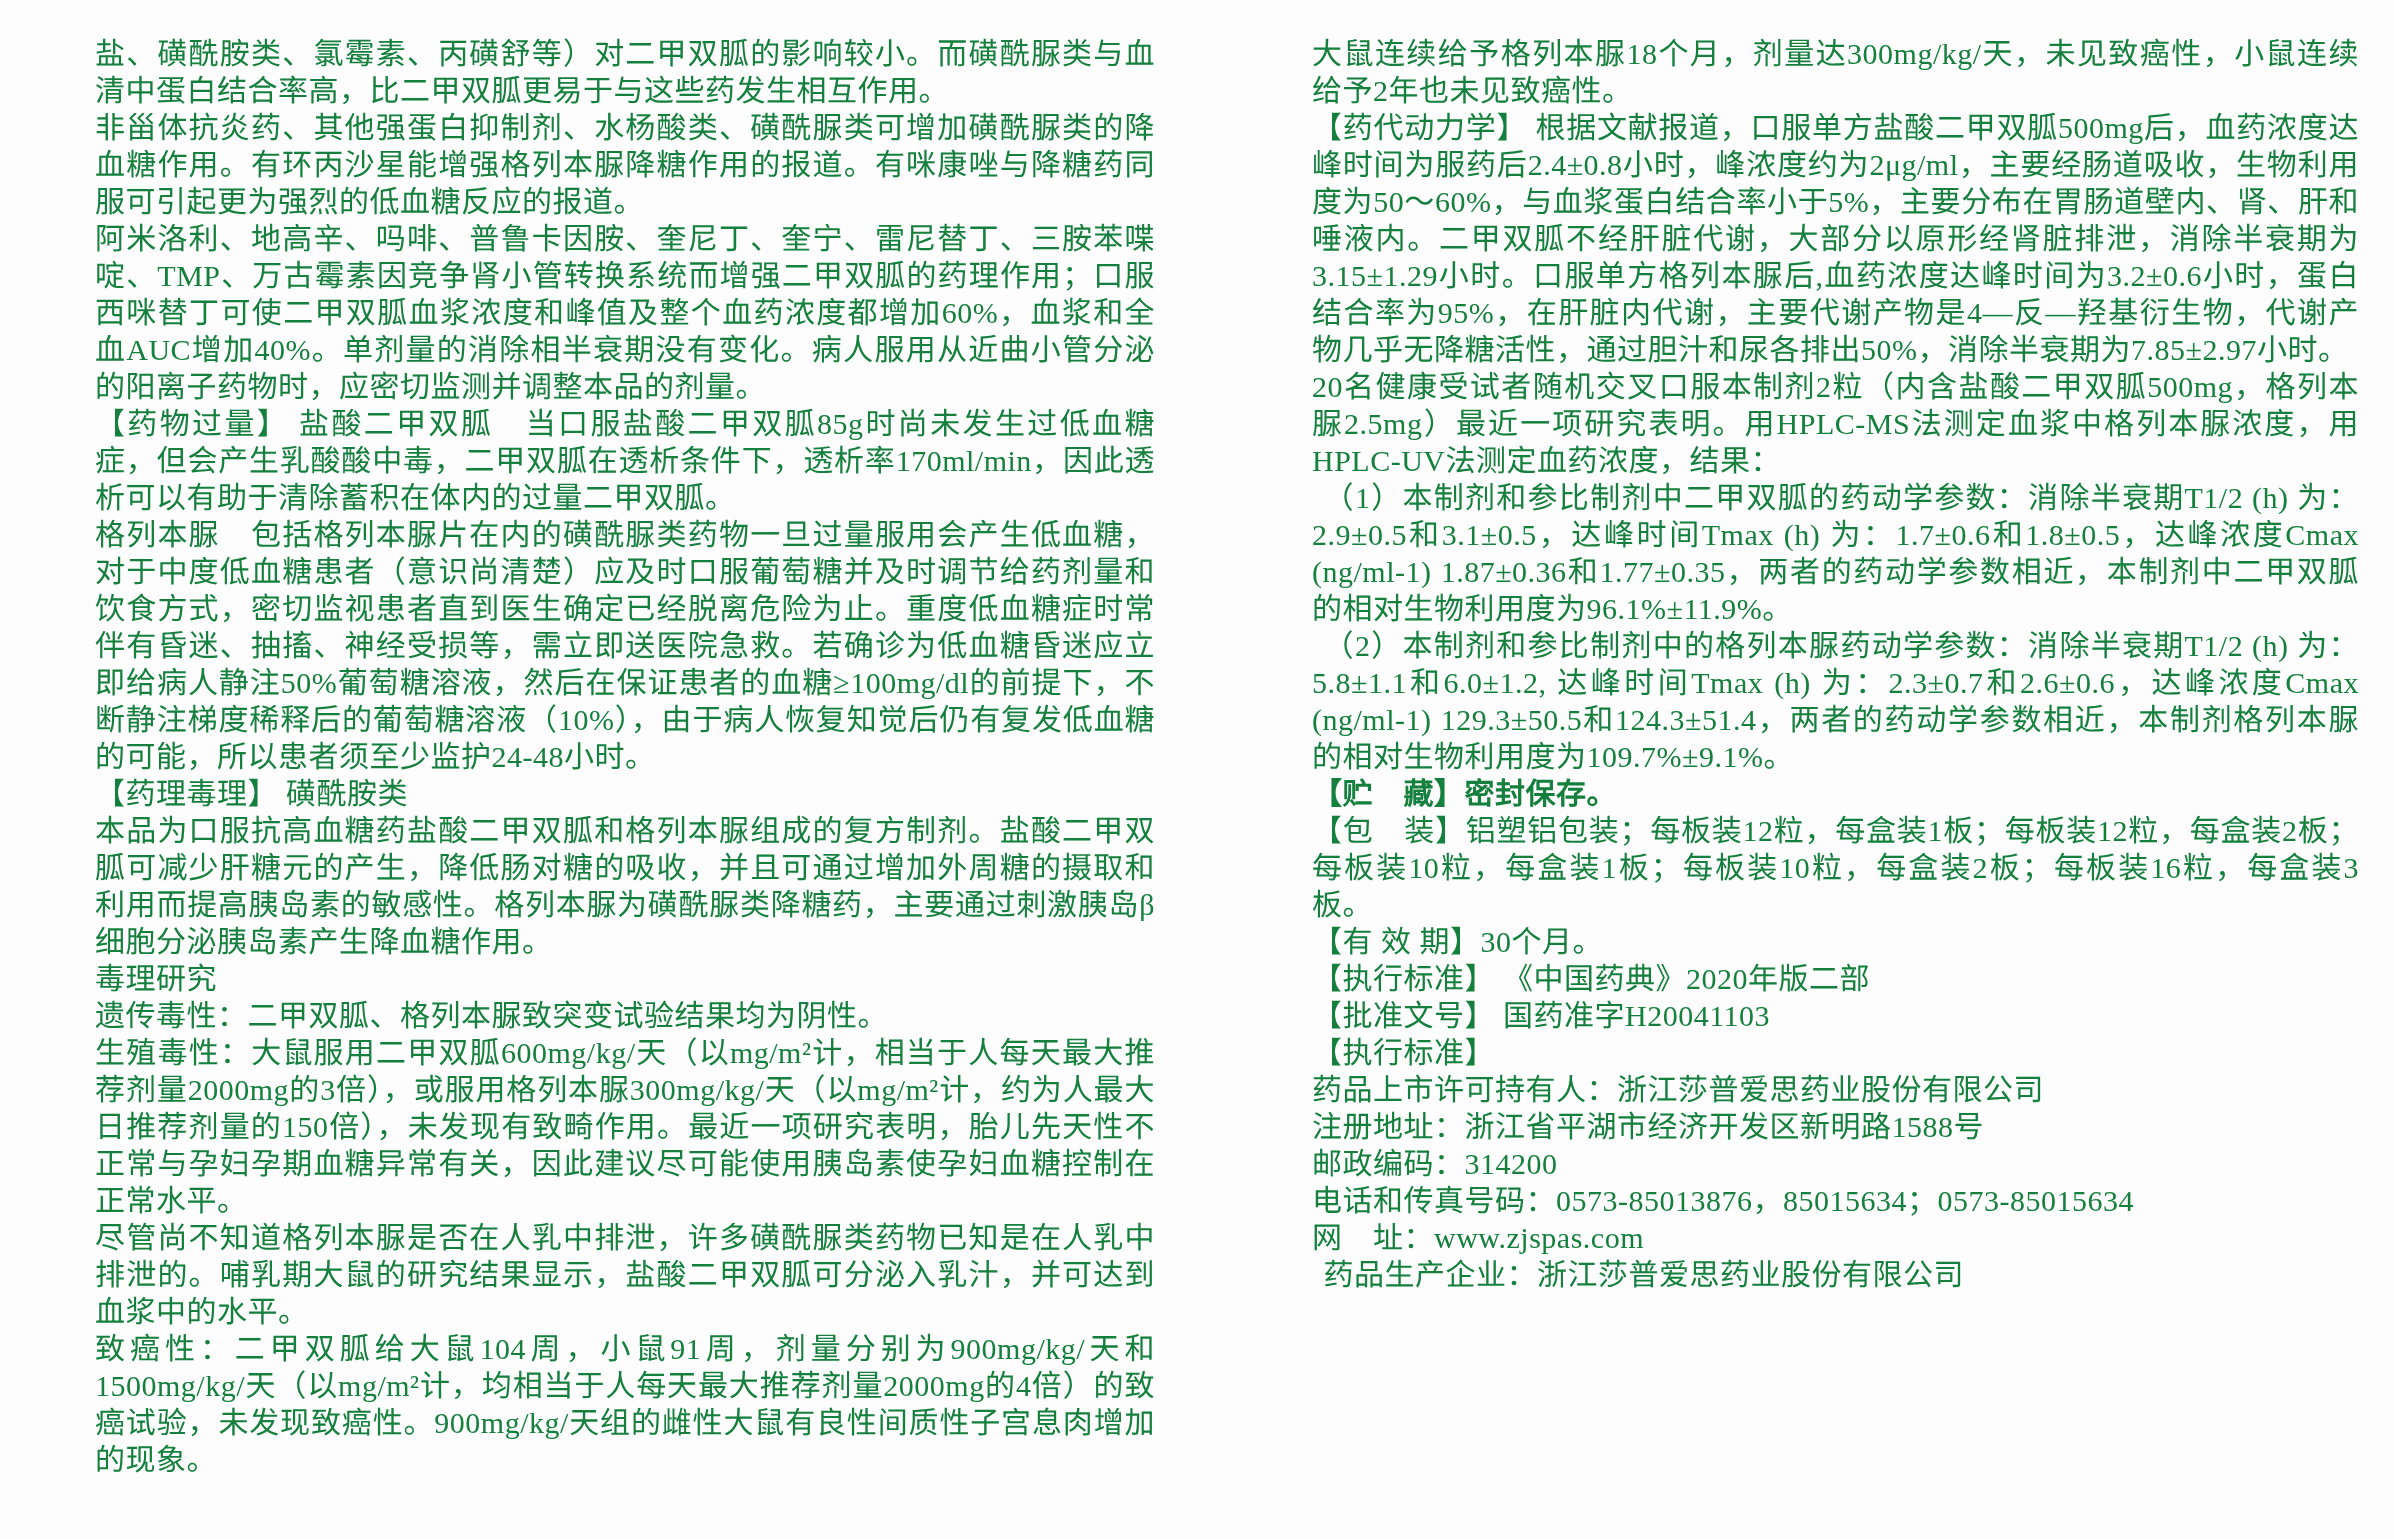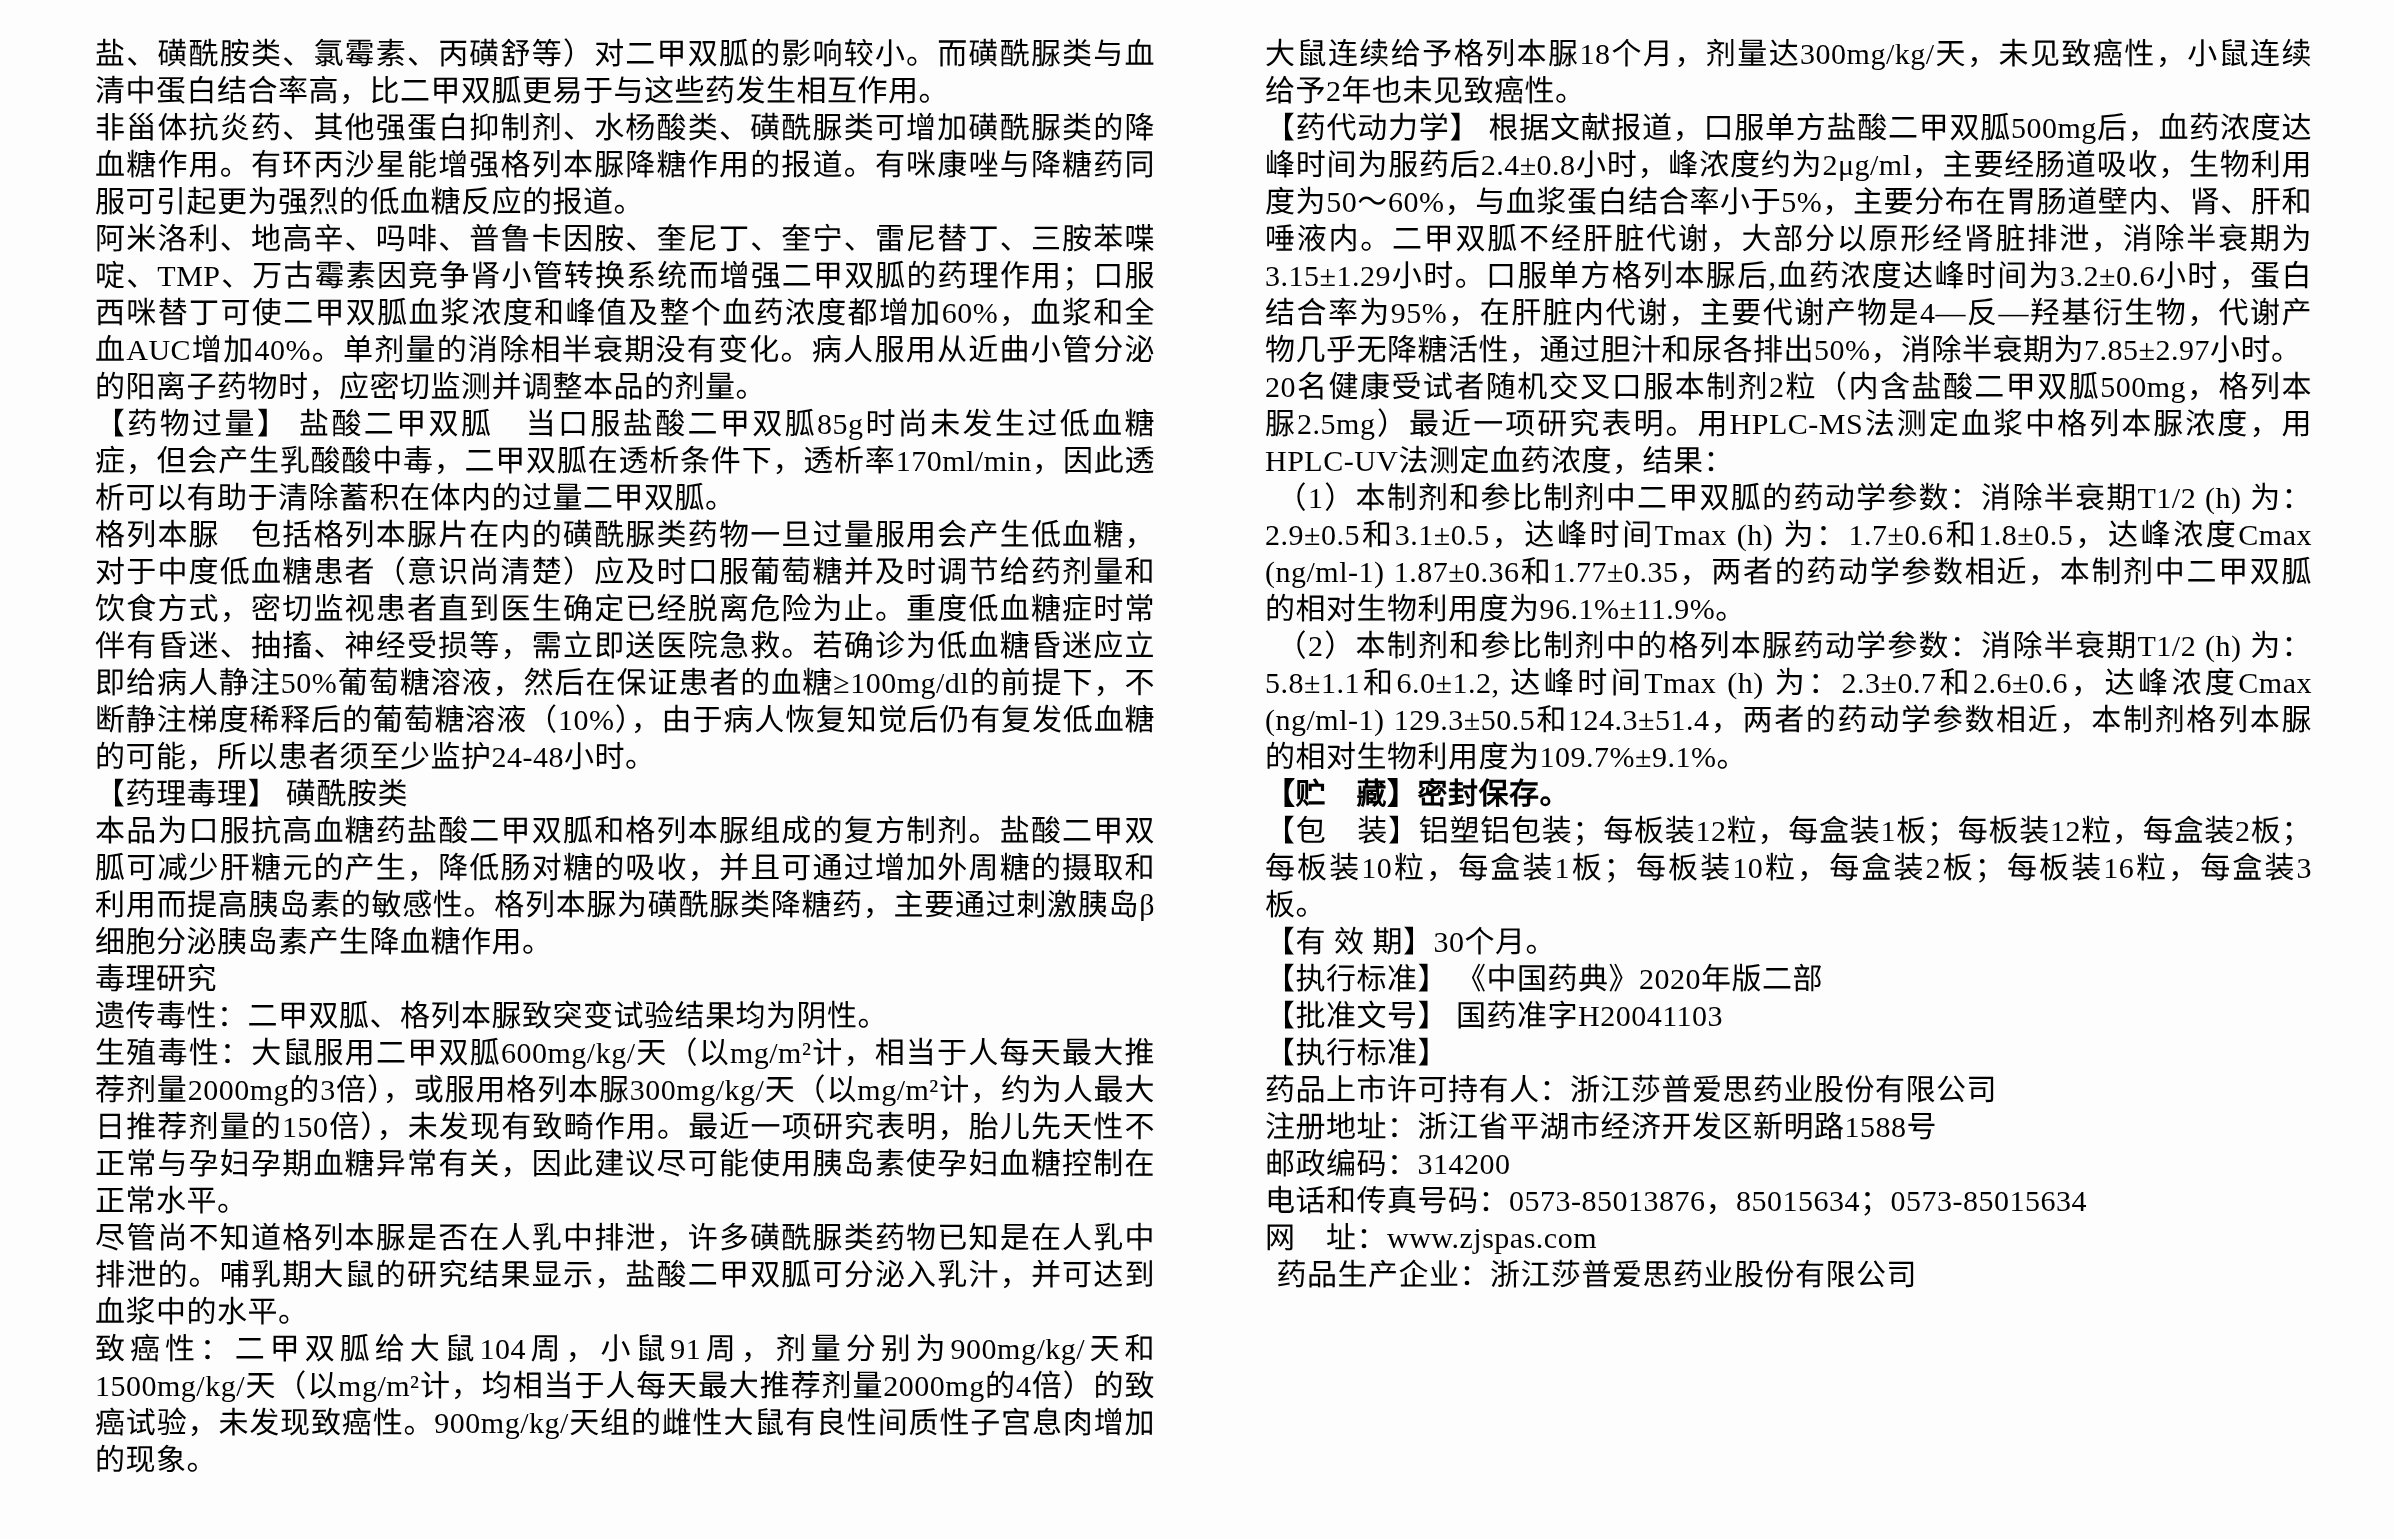--- a/index.html
+++ b/index.html
@@ -6,38 +6,38 @@
   html, body {
     margin: 0;
     padding: 0;
     background: #ffffff;
   }
   .page {
     position: relative;
     width: 2394px;
     height: 1539px;
     background: #fdfdfd;
-    color: #000000;
+    color: #15803d;
     font-family: "Liberation Serif", "DejaVu Serif", serif;
     overflow: hidden;
   }
   .col {
     position: absolute;
     top: 35px;
     font-size: 30px;
     line-height: 37px;
     text-align: justify;
     letter-spacing: 0.5px;
   }
   .col-left {
     left: 95px;
     width: 1060px;
   }
   .col-right {
-    left: 1265px;
+    left: 1312px;
     width: 1047px;
   }
   .para {
     margin: 0;
     padding: 0;
   }
   .para.bold {
     font-weight: bold;
   }
   .para.indent-sm {

